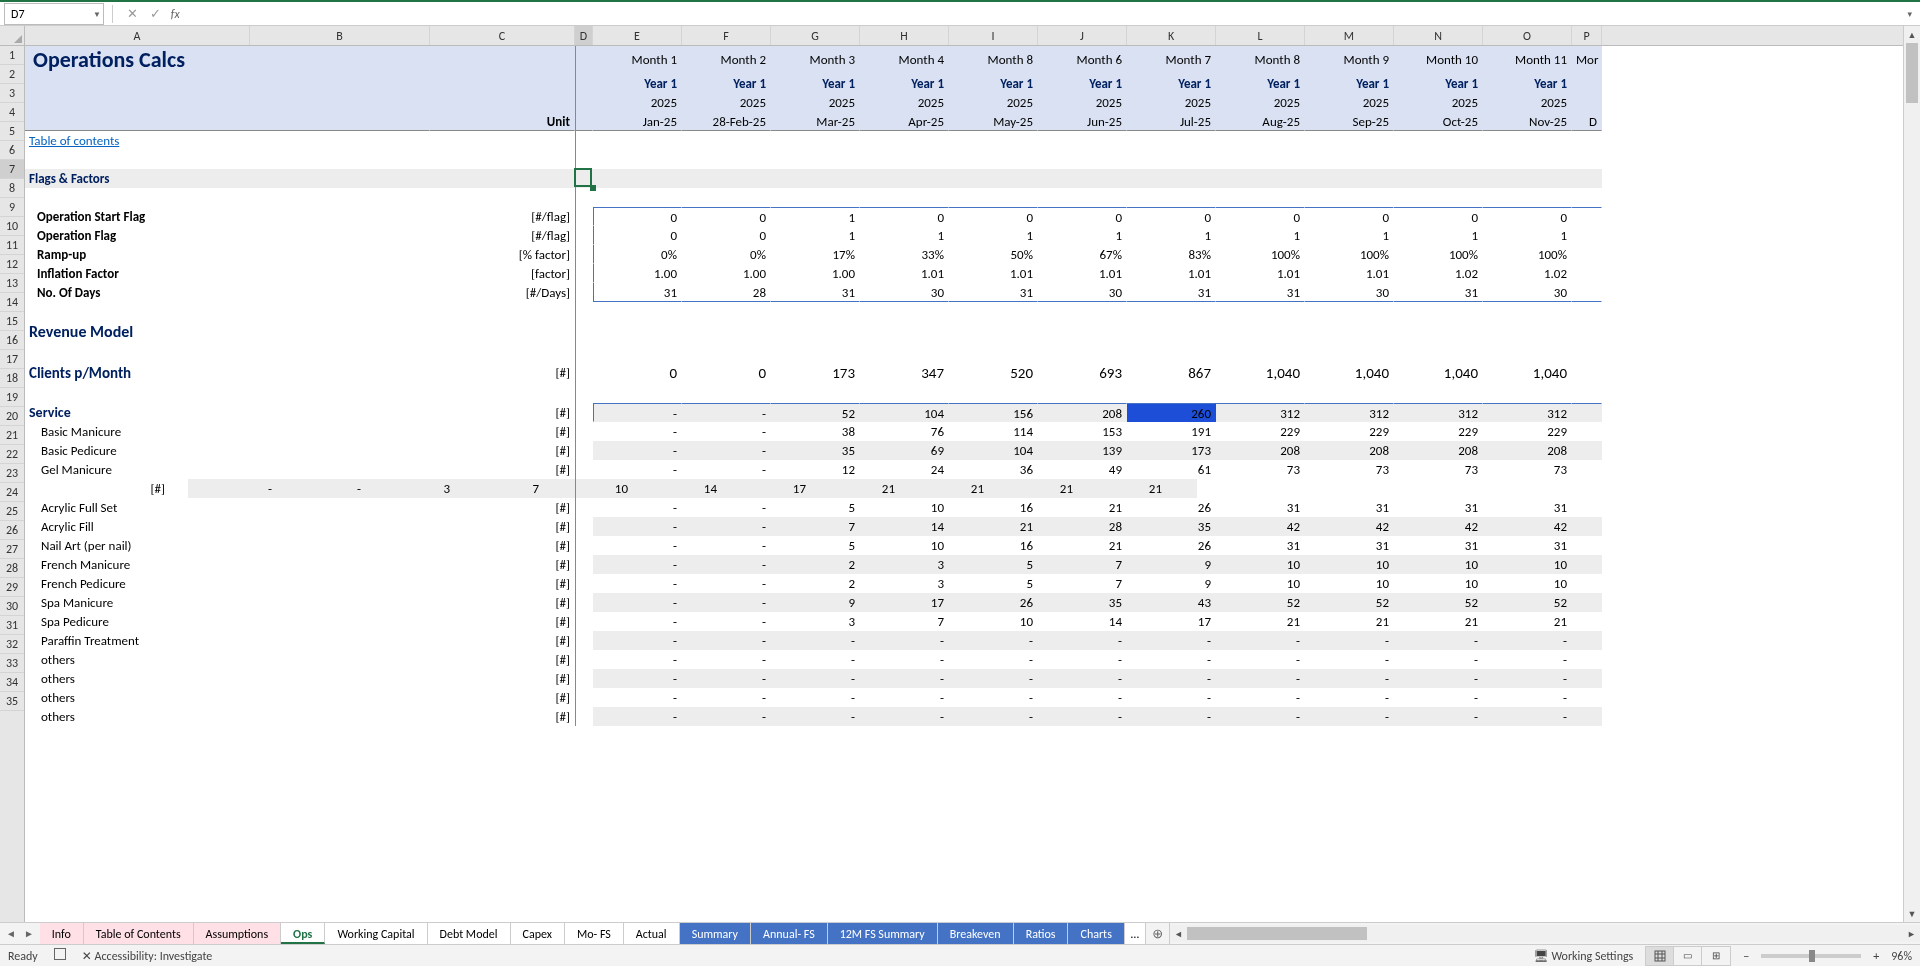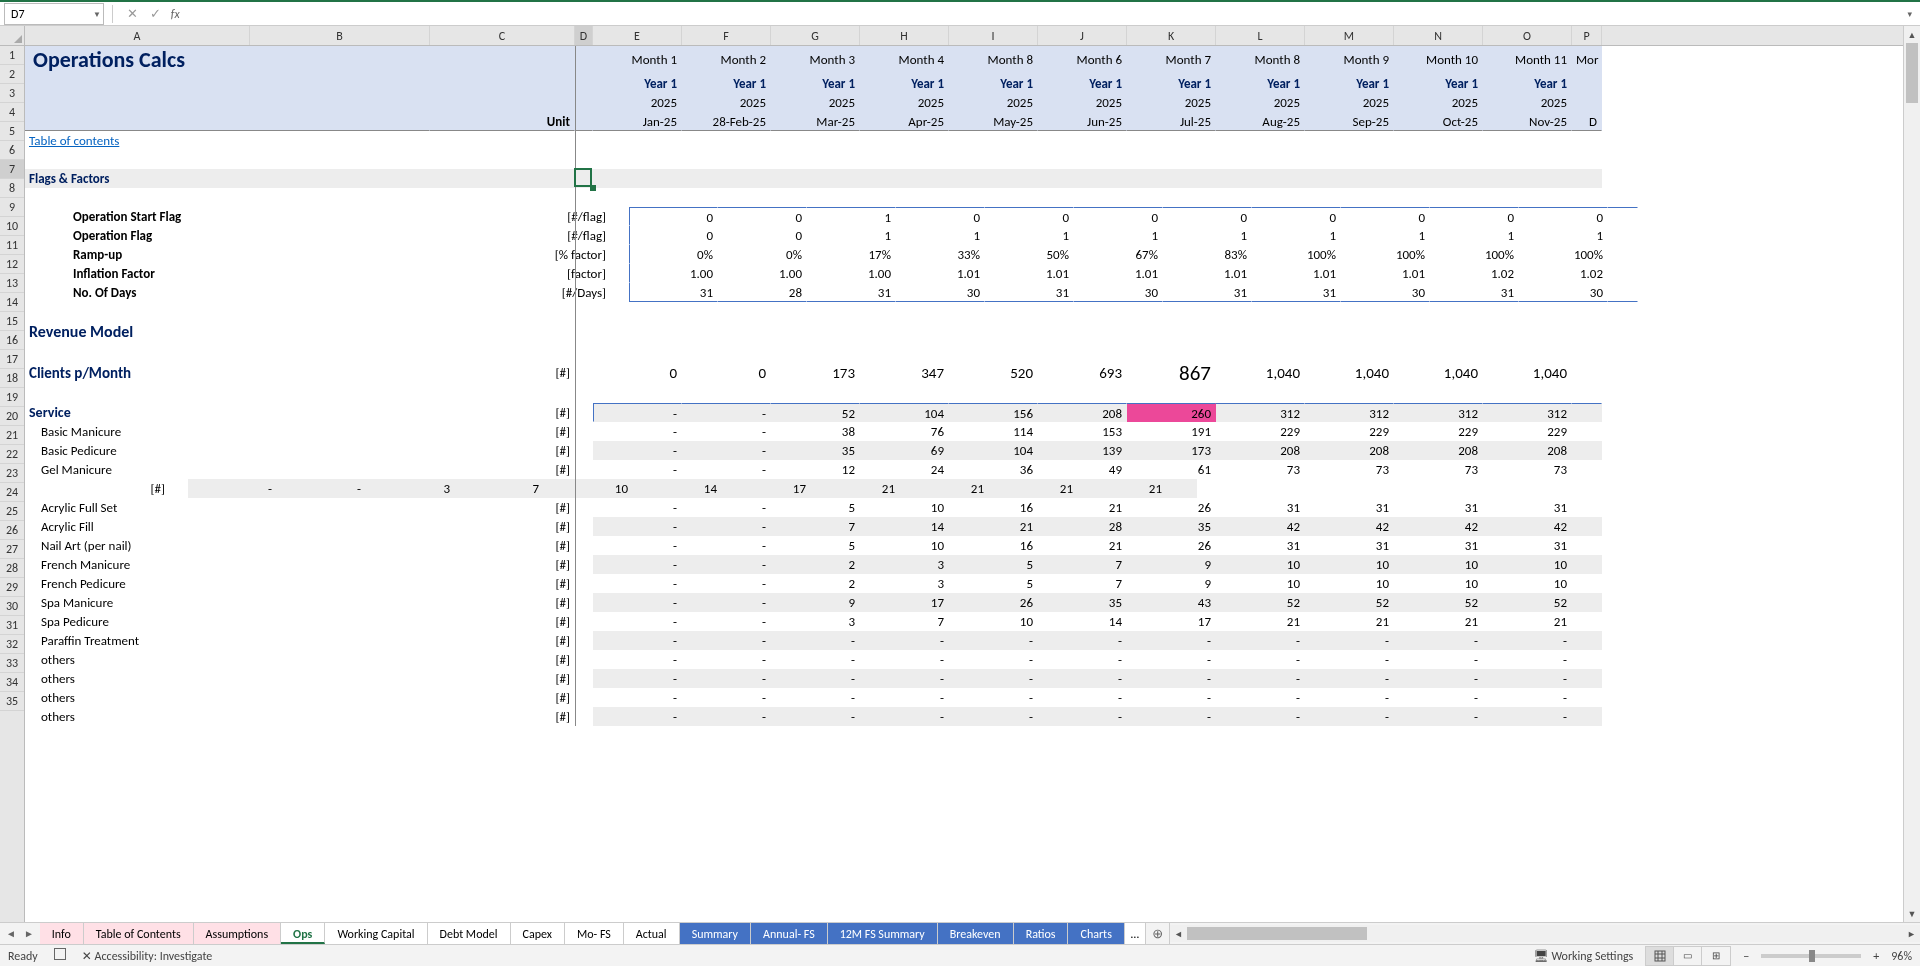--- a/index.html
+++ b/index.html
@@ -41,21 +41,21 @@
   .year-label { font-weight: bold; color: #002060; }
   .hdr-date-row .cell { border-bottom: 1px solid #888; }
 
   .link { color: #0563c1; text-decoration: underline; cursor: pointer; }
 
   .section-row .cell:first-child { font-weight: bold; color: #002060; font-size: 13px; }
   .section-row.lg .cell:first-child { font-size: 15px; }
   .grey-band .cell { background: #ededed; }
 
   .bold { font-weight: bold; }
-  .indent1 { padding-left: 12px !important; margin-left: 36px; }
+  .indent1 { padding-left: 12px !important; }
   .indent2 { padding-left: 16px !important; }
 
   .box-top .cell.boxed { border-top: 1px solid #4472c4; }
   .box-bot .cell.boxed { border-bottom: 1px solid #4472c4; }
   .box-left { border-left: 1px solid #4472c4 !important; }
 
   
   .sel-cell-border { position: absolute; border: 2px solid #217346; pointer-events: none; z-index: 5; }
   .sel-cell-handle { position: absolute; width: 6px; height: 6px; background: #217346; z-index: 6; }
 
@@ -456,21 +456,21 @@
         <div class="row section-row" style="height: 22px;">
           <div class="cell " style="width: 405px; font-size: 15px; font-weight: bold; color: rgb(0, 32, 96); line-height: 22px;">Clients p/Month</div>
           <div class="cell r" style="width: 145px; line-height: 22px;">[#]</div>
           <div class="cell " style="width: 18px; line-height: 22px;"></div>
           <div class="cell r" style="width: 89px; font-size: 15px; line-height: 22px;">0</div>
           <div class="cell r" style="width: 89px; font-size: 15px; line-height: 22px;">0</div>
           <div class="cell r" style="width: 89px; font-size: 15px; line-height: 22px;">173</div>
           <div class="cell r" style="width: 89px; font-size: 15px; line-height: 22px;">347</div>
           <div class="cell r" style="width: 89px; font-size: 15px; line-height: 22px;">520</div>
           <div class="cell r" style="width: 89px; font-size: 15px; line-height: 22px;">693</div>
-          <div class="cell r" style="width: 89px; font-size: 21px; line-height: 22px;">867</div>
+          <div class="cell r" style="width: 89px; font-size: 15px; line-height: 22px;">867</div>
           <div class="cell r" style="width: 89px; font-size: 15px; line-height: 22px;">1,040</div>
           <div class="cell r" style="width: 89px; font-size: 15px; line-height: 22px;">1,040</div>
           <div class="cell r" style="width: 89px; font-size: 15px; line-height: 22px;">1,040</div>
           <div class="cell r" style="width: 89px; font-size: 15px; line-height: 22px;">1,040</div>
           <div class="cell r" style="width: 30px; font-size: 15px; line-height: 22px;"></div>
         </div>
         <div class="row ">
           <div class="cell " style="width: 225px;"></div>
           <div class="cell " style="width: 180px;"></div>
           <div class="cell " style="width: 145px;"></div>
@@ -491,21 +491,21 @@
         <div class="row box-top ">
           <div class="cell " style="width: 405px; font-weight: bold; color: rgb(0, 32, 96); font-size: 14px;">Service</div>
           <div class="cell r" style="width: 145px;">[#]</div>
           <div class="cell " style="width: 18px;"></div>
           <div class="cell r boxed box-left" style="width: 89px; background: rgb(237, 237, 237);">-</div>
           <div class="cell r  boxed" style="width: 89px; background: rgb(237, 237, 237);">-</div>
           <div class="cell r  boxed" style="width: 89px; background: rgb(237, 237, 237);">52</div>
           <div class="cell r  boxed" style="width: 89px; background: rgb(237, 237, 237);">104</div>
           <div class="cell r  boxed" style="width: 89px; background: rgb(237, 237, 237);">156</div>
           <div class="cell r  boxed" style="width: 89px; background: rgb(237, 237, 237);">208</div>
-          <div class="cell r  boxed" style="width: 89px; background: #ec4899;">260</div>
+          <div class="cell r  boxed" style="width: 89px; background: #1d4ed8;">260</div>
           <div class="cell r  boxed" style="width: 89px; background: rgb(237, 237, 237);">312</div>
           <div class="cell r  boxed" style="width: 89px; background: rgb(237, 237, 237);">312</div>
           <div class="cell r  boxed" style="width: 89px; background: rgb(237, 237, 237);">312</div>
           <div class="cell r  boxed" style="width: 89px; background: rgb(237, 237, 237);">312</div>
           <div class="cell r  boxed" style="width: 30px; background: rgb(237, 237, 237);"></div>
         </div>
         <div class="row ">
           <div class="cell indent2" style="width: 405px;">Basic Manicure</div>
           <div class="cell r" style="width: 145px;">[#]</div>
           <div class="cell " style="width: 18px;"></div>

